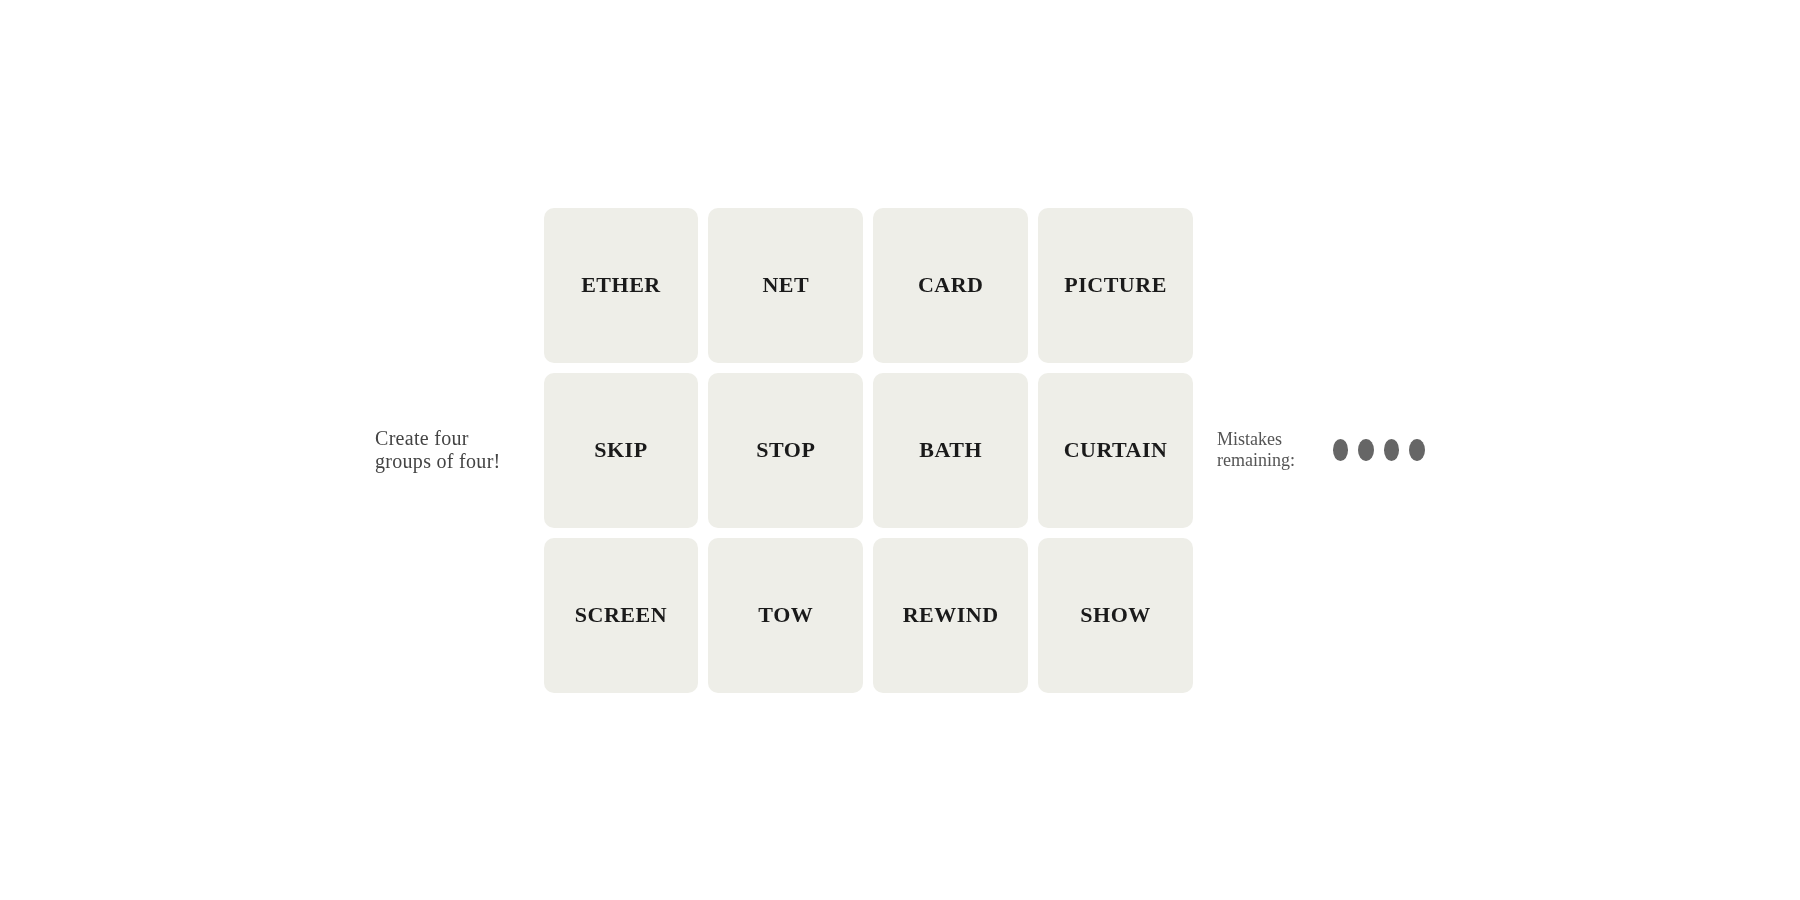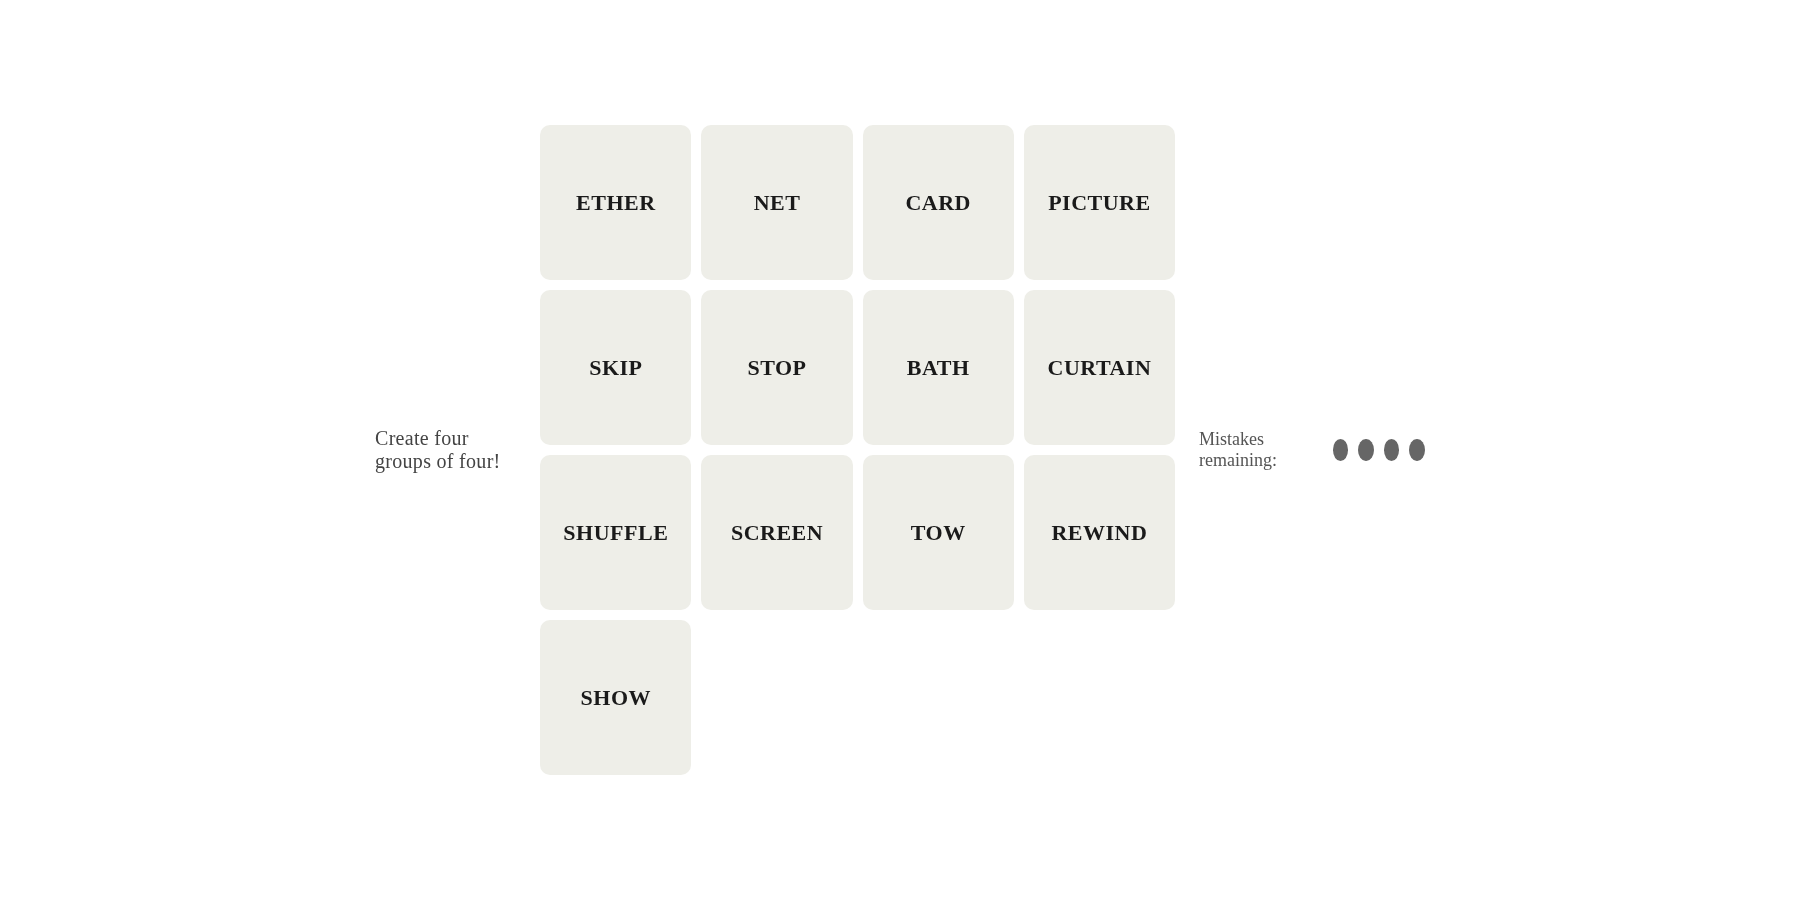--- a/index.html
+++ b/index.html
@@ -64,21 +64,21 @@
     .mistakes-row {
       display: flex;
       align-items: center;
       gap: 10px;
       font-size: 18px;
       color: #555;
       font-family: 'Georgia', serif;
     }
 
     .mistakes-label {
-      margin-right: 20px;
+      margin-right: 2px;
     }
 
     .dot {
       width: 22px;
       height: 22px;
       border-radius: 50%;
       background-color: #666;
       display: inline-block;
     }
   </style>
@@ -107,23 +107,20 @@
       <div class="tile">
         <span class="tile-label">STOP</span>
       </div>
       <div class="tile">
         <span class="tile-label">BATH</span>
       </div>
       <div class="tile">
         <span class="tile-label">CURTAIN</span>
       </div>
       <div class="tile">
-        <span class="tile-label">SHUFFLE</span>
-      </div>
-      <div class="tile">
         <span class="tile-label">SCREEN</span>
       </div>
       <div class="tile">
         <span class="tile-label">TOW</span>
       </div>
       <div class="tile">
         <span class="tile-label">REWIND</span>
       </div>
       <div class="tile">
         <span class="tile-label">SHOW</span>

